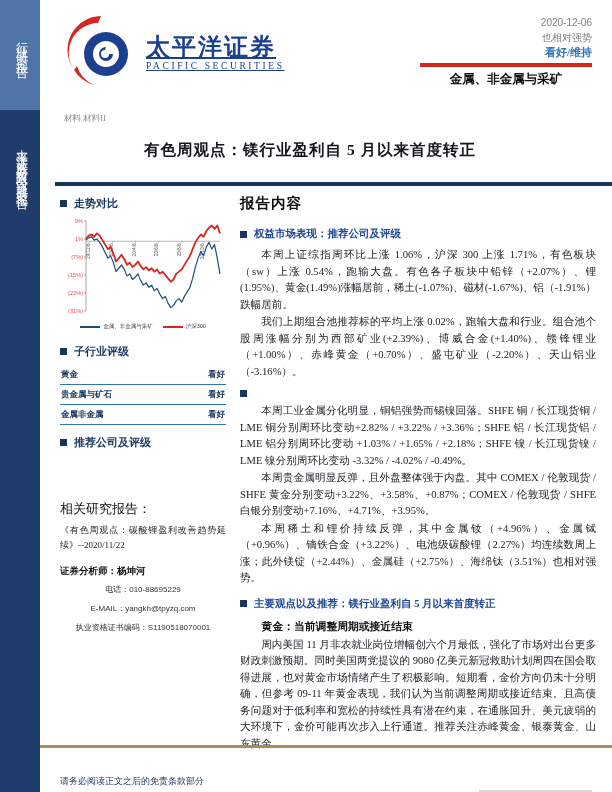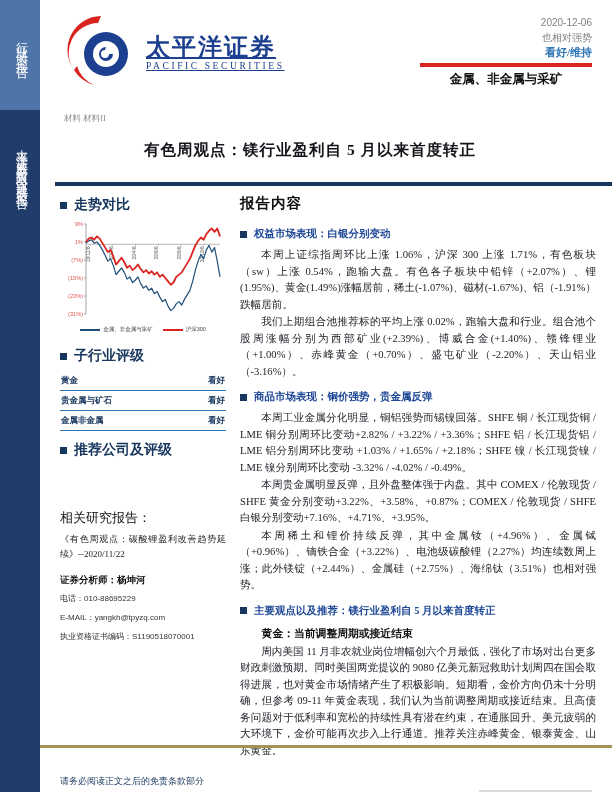--- a/index.html
+++ b/index.html
@@ -45,42 +45,42 @@
     font-size:15.5px;font-weight:bold;color:#15151c;letter-spacing:1px;
   }
   .title-rule{position:absolute;left:55px;top:182px;width:557px;height:3.5px;background:#17365d;}
 
   
   .sec-head{display:flex;align-items:center;gap:7px;font-weight:bold;}
   .bullet{width:7px;height:7px;background:#17365d;flex:0 0 auto;display:inline-block;}
 
   
   .left-col{position:absolute;left:60px;top:194px;width:166px;}
-  .left-head{font-size:14px;color:#17365d;margin:2px 0 6px 0;}
+  .left-head{font-size:11px;color:#17365d;margin:2px 0 6px 0;}
   .chart-box{width:166px;}
   .legend-row{display:flex;justify-content:center;gap:10px;margin-top:2px;}
   .legend-item{display:flex;align-items:center;gap:3px;}
   .legend-line{width:20px;height:2px;display:inline-block;}
   .legend-label{font-size:5.5px;color:#444;
     font-family:"Liberation Sans","DejaVu Sans",sans-serif;}
 
   .ratings-table{width:100%;border-collapse:collapse;margin:2px 0 10px 0;}
   .ratings-table td{
     border-bottom:1.2px solid #2e75b6;
     font-size:8.5px;font-weight:bold;color:#17365d;
     padding:4px 1px 3px 1px;
   }
   .ratings-table td.rt-val{text-align:right;}
 
   .gap-block{height:34px;}
   .related-head{font-size:13px;font-weight:normal;color:#111;margin:10px 0 5px 0;}
   .report-item{font-size:9px;color:#222;line-height:15px;margin-bottom:4px;text-align:justify;}
   .analyst{font-size:9.5px;font-weight:bold;color:#111;margin:12px 0 6px 0;}
   .contact{font-size:8px;color:#333;line-height:12px;margin-bottom:7px;
-    font-family:"Liberation Sans","DejaVu Sans",sans-serif;}
+    font-family:"Liberation Sans","DejaVu Sans",sans-serif;text-align:center;}
 
   
   .right-col{position:absolute;left:240px;top:194px;width:356px;}
   .content-title{font-size:14.5px;font-weight:bold;color:#111;margin-bottom:14px;letter-spacing:1px;}
   .blue-head{font-size:10.5px;color:#1e4796;margin:10px 0 6px 0;}
   .blue-head .bullet{background:#17365d;}
   .para{
     font-size:10.6px;line-height:16.5px;text-align:justify;
     text-indent:2em;margin:0 0 1px 0;color:#1c1c24;
   }
@@ -219,28 +219,27 @@
   <div class="contact">电话：010-88695229</div>
   <div class="contact">E-MAIL：yangkh@tpyzq.com</div>
   <div class="contact">执业资格证书编码：S1190518070001</div>
 </div>
 
 <div class="right-col">
   <div class="content-title">报告内容</div>
 
   <div class="sec-head blue-head">
     <span class="bullet"></span>
-    <span>权益市场表现：白银分别变动</span>
+    <span>权益市场表现：推荐公司及评级</span>
   </div>
   <p class="para">本周上证综指周环比上涨 1.06%，沪深 300 上涨 1.71%，有色板块（sw）上涨 0.54%，跑输大盘。有色各子板块中铅锌（+2.07%）、锂(1.95%)、黄金(1.49%)涨幅居前，稀土(-1.07%)、磁材(-1.67%)、铝（-1.91%）跌幅居前。</p>
   <p class="para">我们上期组合池推荐标的平均上涨 0.02%，跑输大盘和行业。组合池个股周涨幅分别为西部矿业(+2.39%)、博威合金(+1.40%)、赣锋锂业（+1.00%）、赤峰黄金（+0.70%）、盛屯矿业（-2.20%）、天山铝业（-3.16%）。</p>
 
   <div class="sec-head blue-head">
     <span class="bullet"></span>
-    <span>商品市场表现：铜价强势，贵金属反弹</span>
   </div>
   <p class="para">本周工业金属分化明显，铜铝强势而锡镍回落。SHFE 铜 / 长江现货铜 / LME 铜分别周环比变动+2.82% / +3.22% / +3.36%；SHFE 铝 / 长江现货铝 / LME 铝分别周环比变动 +1.03% / +1.65% / +2.18%；SHFE 镍 / 长江现货镍 / LME 镍分别周环比变动 -3.32% / -4.02% / -0.49%。</p>
   <p class="para">本周贵金属明显反弹，且外盘整体强于内盘。其中 COMEX / 伦敦现货 / SHFE 黄金分别变动+3.22%、+3.58%、+0.87%；COMEX / 伦敦现货 / SHFE 白银分别变动+7.16%、+4.71%、+3.95%。</p>
   <p class="para">本周稀土和锂价持续反弹，其中金属钕（+4.96%）、金属铽（+0.96%）、镝铁合金（+3.22%）、电池级碳酸锂（2.27%）均连续数周上涨；此外镁锭（+2.44%）、金属硅（+2.75%）、海绵钛（3.51%）也相对强势。</p>
 
   <div class="sec-head blue-head">
     <span class="bullet"></span>
     <span>主要观点以及推荐：镁行业盈利自 5 月以来首度转正</span>
   </div>
   <div class="sub-head">黄金：当前调整周期或接近结束</div>

